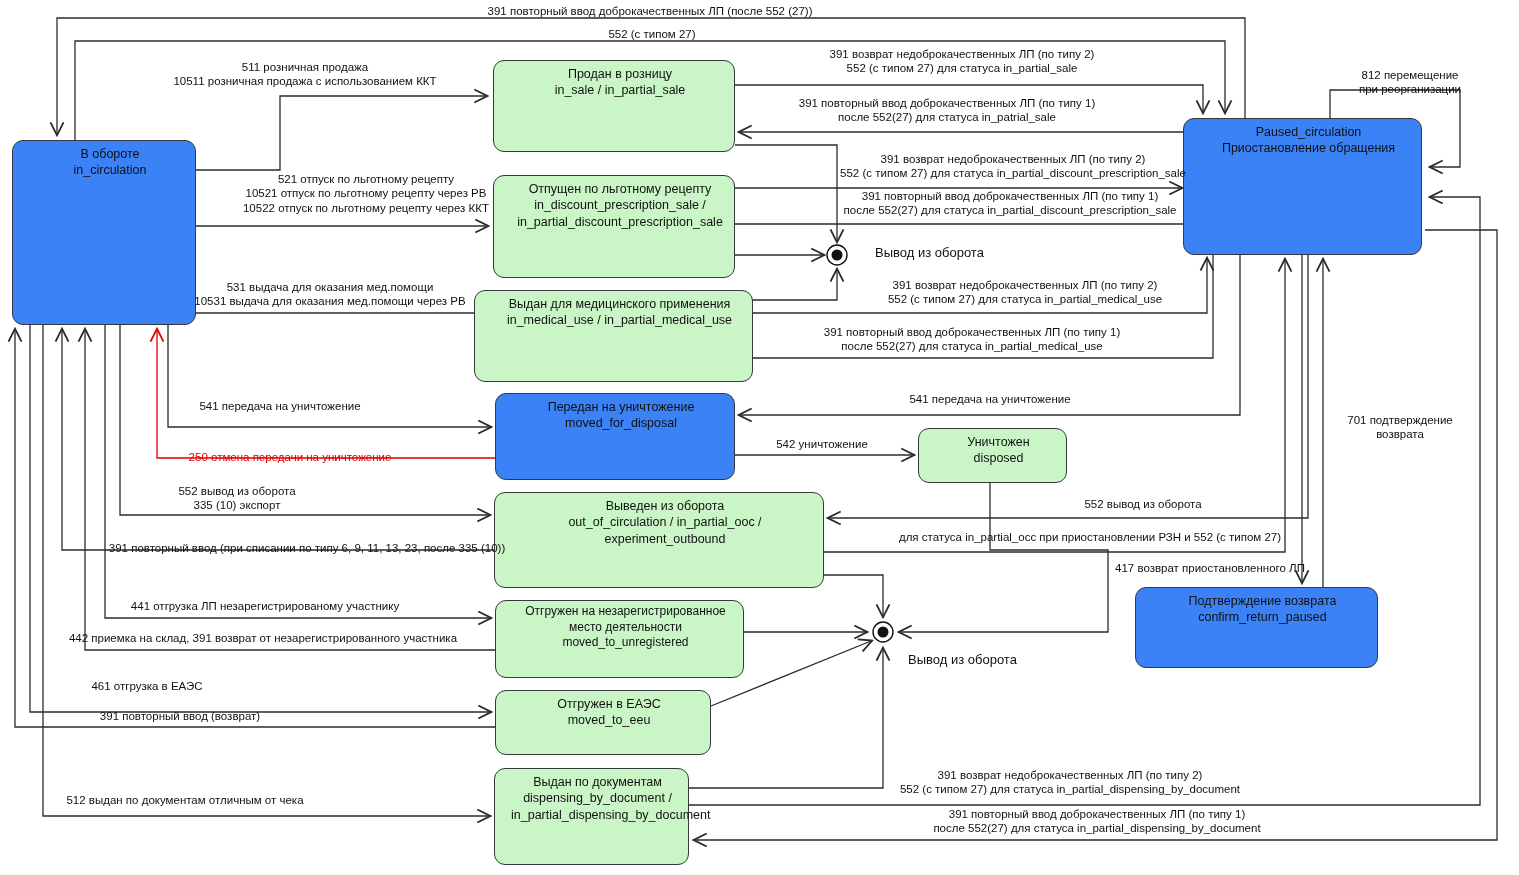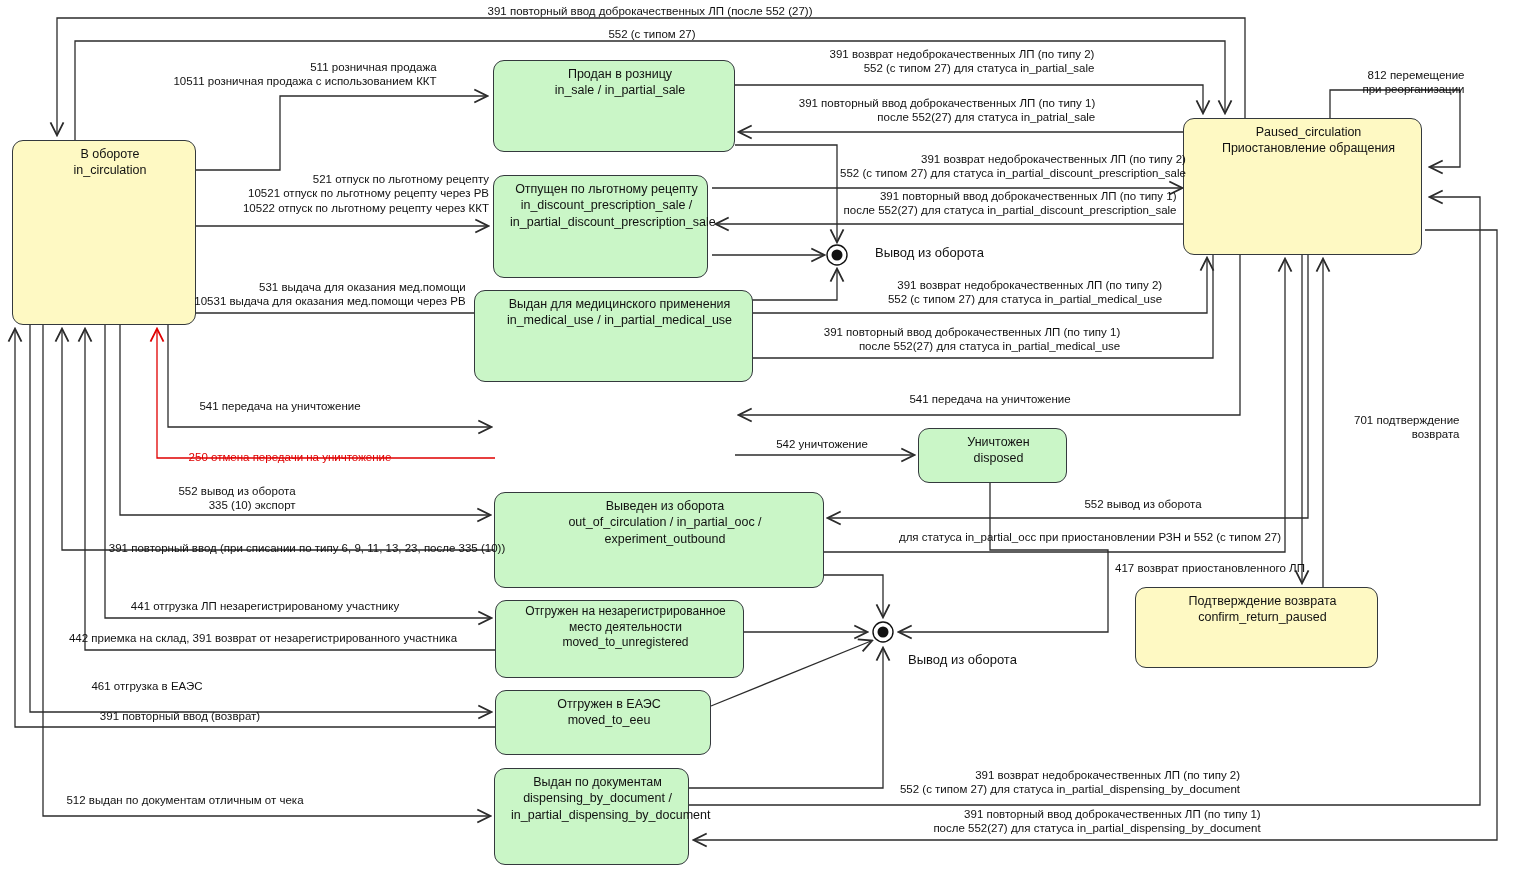--- a/index.html
+++ b/index.html
@@ -1,24 +1,24 @@
 <!DOCTYPE html>
 <html><head>
 <meta charset="utf-8">
 <style>
   html,body{margin:0;padding:0;background:#ffffff;}
   #stage{position:relative;width:1519px;height:875px;background:#fff;overflow:hidden;
          font-family:"Liberation Sans", sans-serif;color:#111;}
   #wires{position:absolute;left:0;top:0;width:1519px;height:875px;}
   .node{position:absolute;border:1.5px solid #34393d;border-radius:11px;box-sizing:border-box;
         text-align:center;padding:5px 4px 0 16px;font-size:12.5px;line-height:1.3;}
-  .node.blue{background:#fef9c3;}
+  .node.blue{background:#3b82f6;}
   .node.green{background:#caf6c7;}
   .nt,.nc{white-space:pre-line;}
-  .elabel{position:absolute;font-size:11.5px;line-height:1.25;text-align:right;white-space:pre-line;color:#111;}
+  .elabel{position:absolute;font-size:11.5px;line-height:1.25;text-align:center;white-space:pre-line;color:#111;}
   .elabel.c{transform:translateX(-50%);}
   .elabel.red{color:#e00000;margin-left:40px;}
 </style>
 </head>
 <body>
 
 <div id="stage">
 
   <svg id="wires" viewBox="0 0 1519 875" xmlns="http://www.w3.org/2000/svg">
     <defs>
@@ -79,28 +79,32 @@
   </svg>
 
   <div class="node blue" style="left:12px;top:140px;width:184px;height:185px">
     <div class="nt">В обороте</div>
     <div class="nc">in_circulation</div>
   </div>
   <div class="node green" style="left:493px;top:60px;width:242px;height:92px">
     <div class="nt">Продан в розницу</div>
     <div class="nc">in_sale / in_partial_sale</div>
   </div>
-  <div class="node green" style="left:493px;top:175px;width:215px;height:103px">
+  <div class="node green" style="left:493px;top:175px;width:242px;height:103px">
     <div class="nt">Отпущен по льготному рецепту</div>
     <div class="nc">in_discount_prescription_sale /
 in_partial_discount_prescription_sale</div>
   </div>
   <div class="node green" style="left:474px;top:290px;width:279px;height:92px">
     <div class="nt">Выдан для медицинского применения</div>
     <div class="nc">in_medical_use / in_partial_medical_use</div>
+  </div>
+  <div class="node blue" style="left:495px;top:393px;width:240px;height:87px">
+    <div class="nt">Передан на уничтожение</div>
+    <div class="nc">moved_for_disposal</div>
   </div>
   <div class="node green" style="left:918px;top:428px;width:149px;height:55px">
     <div class="nt">Уничтожен</div>
     <div class="nc">disposed</div>
   </div>
   <div class="node green" style="left:494px;top:492px;width:330px;height:96px">
     <div class="nt">Выведен из оборота</div>
     <div class="nc">out_of_circulation / in_partial_ooc / experiment_outbound</div>
   </div>
   <div class="node green" style="left:495px;top:600px;width:249px;height:78px;font-size:12px;padding-top:3px">

